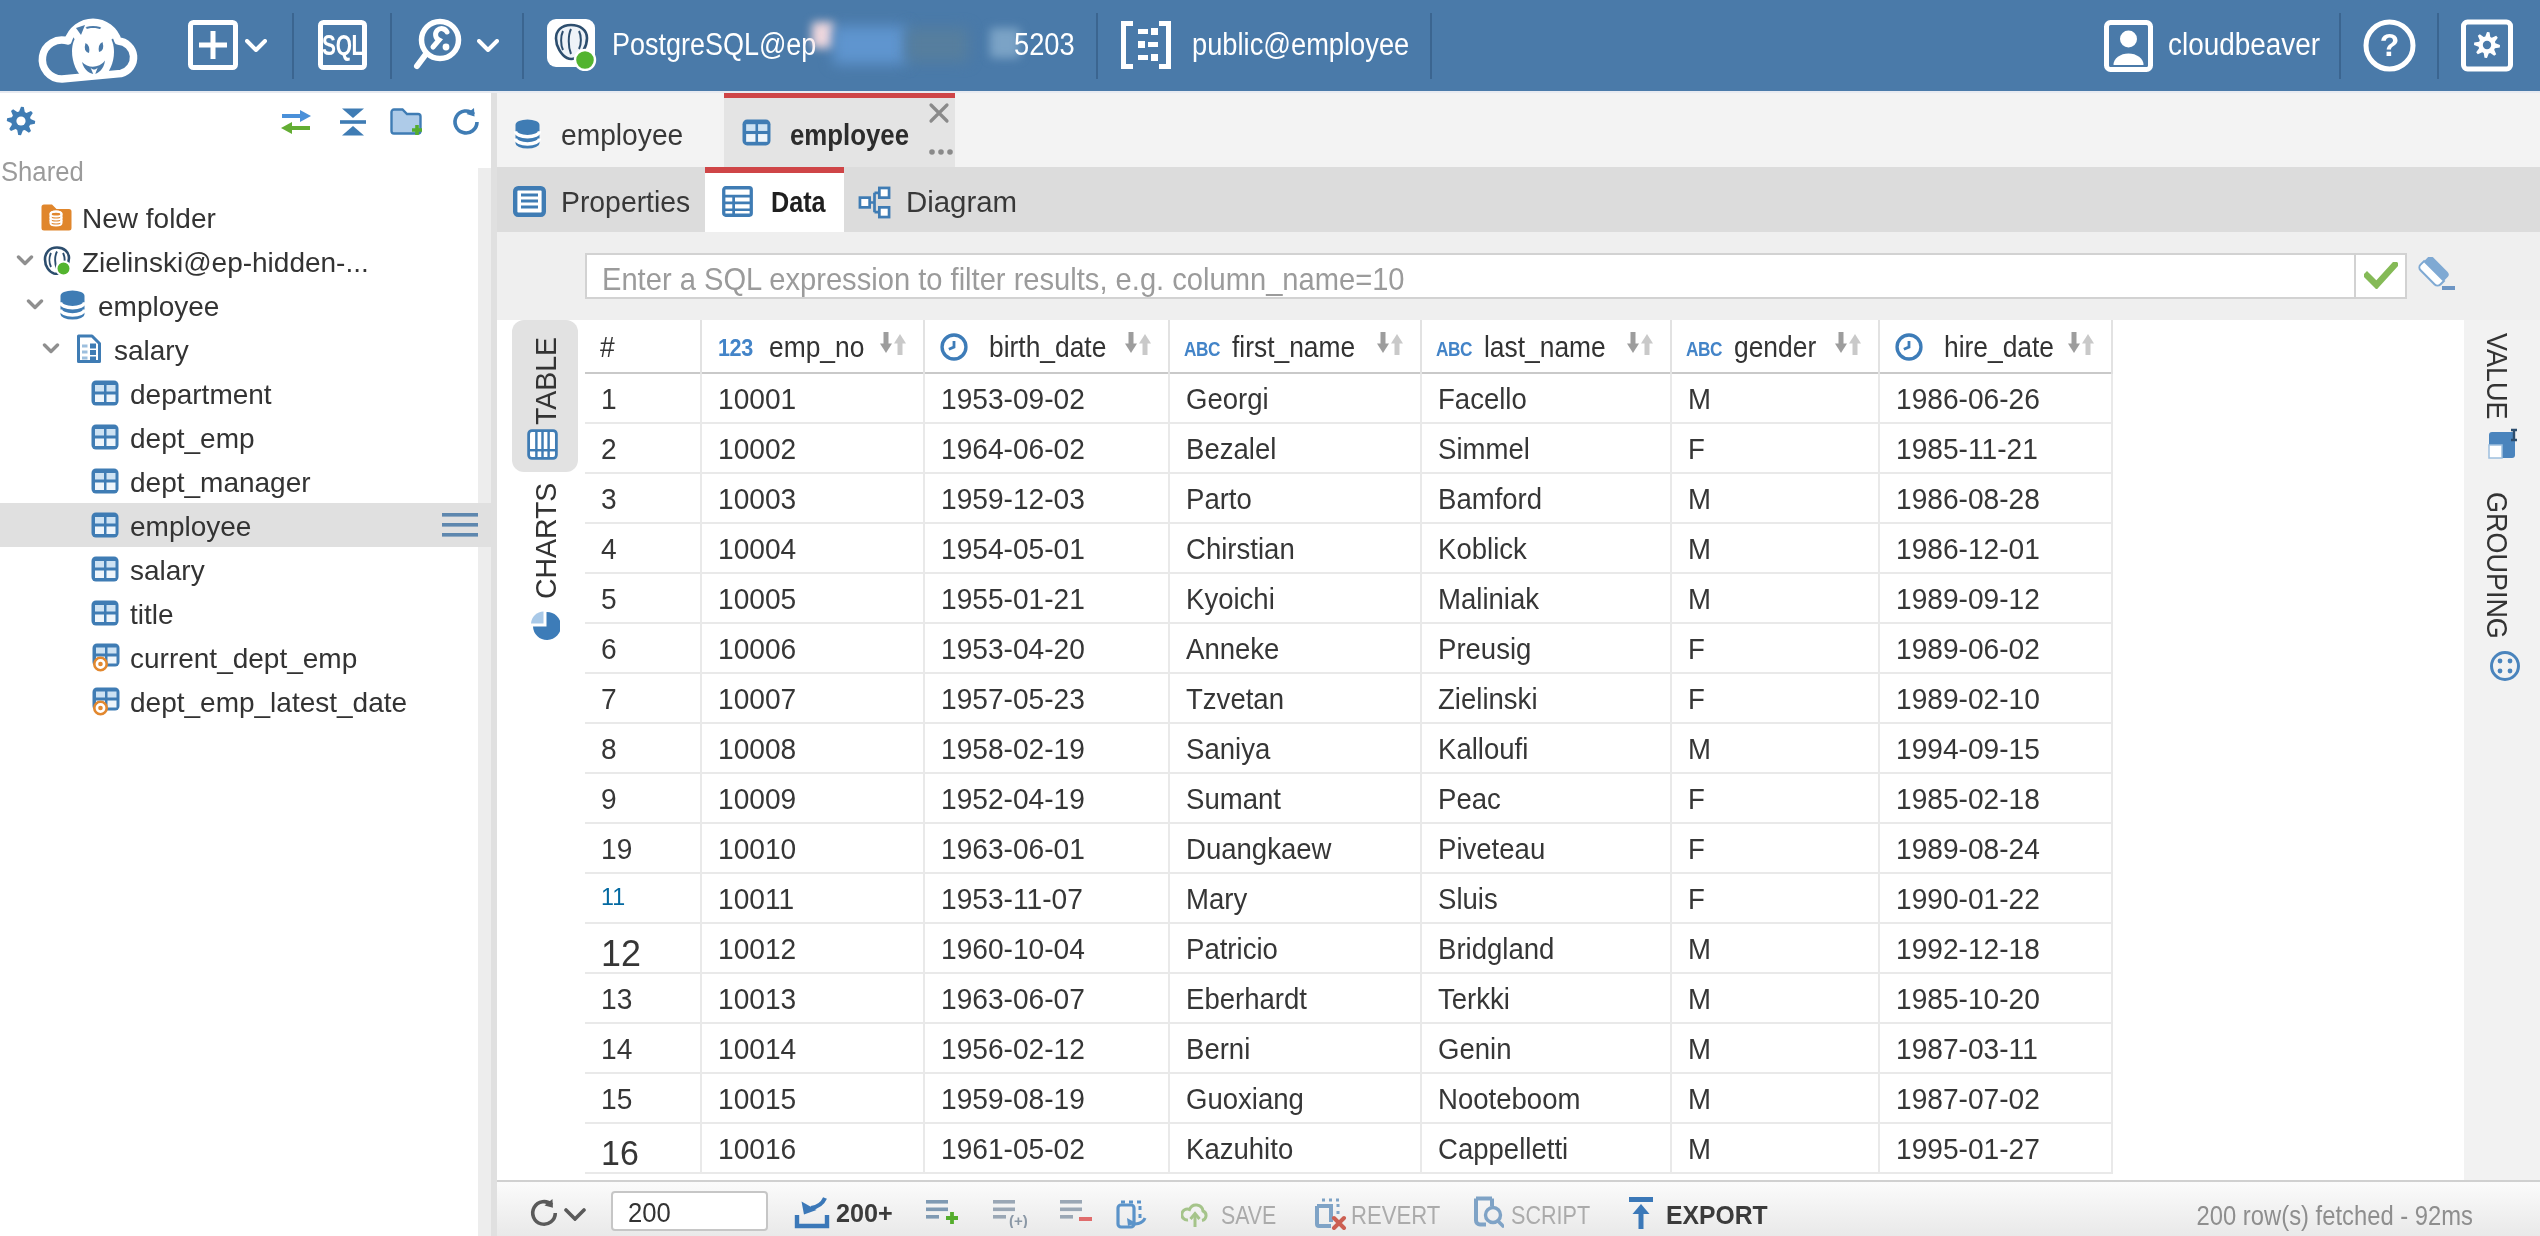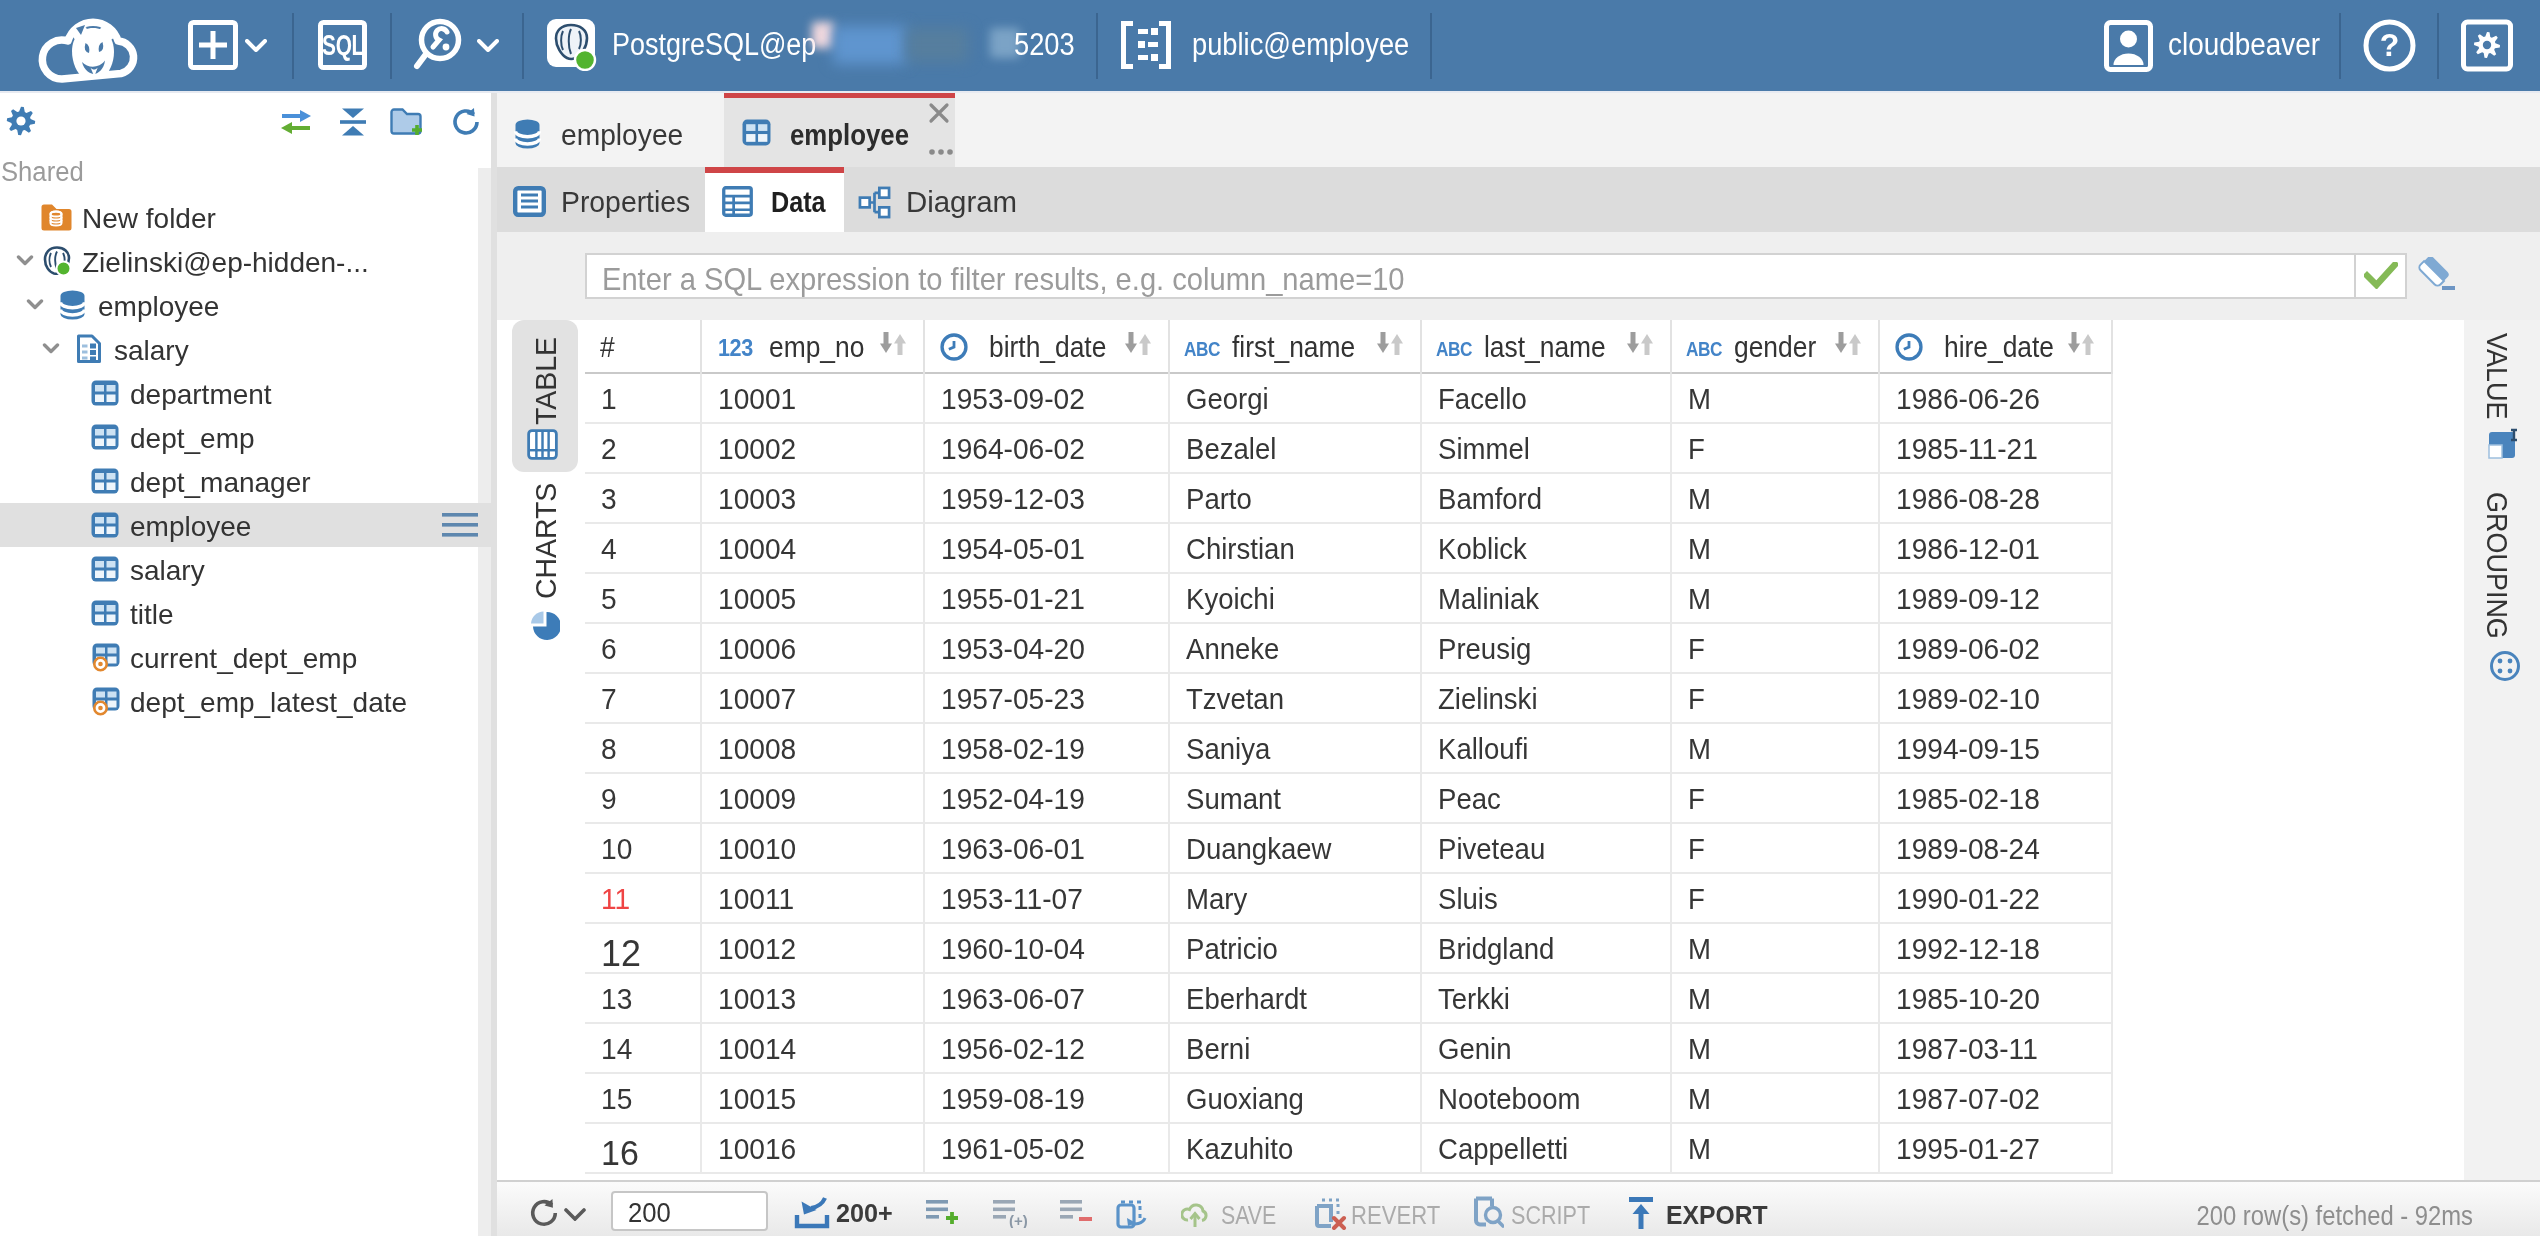--- a/index.html
+++ b/index.html
@@ -468,29 +468,29 @@
     <div class="abs" style="left:1896px;top:733px;font-size:29px;color:#363636;font-weight:normal;white-space:nowrap;letter-spacing:0px;transform:scaleX(0.97);transform-origin:0 0">1994-09-15</div>
     <div class="abs" style="left:585px;top:774px;width:1528px;height:50px;border-bottom:2px solid #e9e9e9"></div>
     <div class="abs" style="left:601px;top:783px;font-size:29px;color:#363636;font-weight:normal;white-space:nowrap;letter-spacing:0px;transform:scaleX(0.97);transform-origin:0 0">9</div>
     <div class="abs" style="left:718px;top:783px;font-size:29px;color:#363636;font-weight:normal;white-space:nowrap;letter-spacing:0px;transform:scaleX(0.97);transform-origin:0 0">10009</div>
     <div class="abs" style="left:941px;top:783px;font-size:29px;color:#363636;font-weight:normal;white-space:nowrap;letter-spacing:0px;transform:scaleX(0.97);transform-origin:0 0">1952-04-19</div>
     <div class="abs" style="left:1186px;top:783px;font-size:29px;color:#363636;font-weight:normal;white-space:nowrap;letter-spacing:0px;transform:scaleX(0.95);transform-origin:0 0">Sumant</div>
     <div class="abs" style="left:1438px;top:783px;font-size:29px;color:#363636;font-weight:normal;white-space:nowrap;letter-spacing:0px;transform:scaleX(0.95);transform-origin:0 0">Peac</div>
     <div class="abs" style="left:1688px;top:783px;font-size:29px;color:#363636;font-weight:normal;white-space:nowrap;letter-spacing:0px;transform:scaleX(0.95);transform-origin:0 0">F</div>
     <div class="abs" style="left:1896px;top:783px;font-size:29px;color:#363636;font-weight:normal;white-space:nowrap;letter-spacing:0px;transform:scaleX(0.97);transform-origin:0 0">1985-02-18</div>
     <div class="abs" style="left:585px;top:824px;width:1528px;height:50px;border-bottom:2px solid #e9e9e9"></div>
-    <div class="abs" style="left:601px;top:833px;font-size:29px;color:#363636;font-weight:normal;white-space:nowrap;letter-spacing:0px;transform:scaleX(0.97);transform-origin:0 0">10</div>
+    <div class="abs" style="left:601px;top:833px;font-size:29px;color:#363636;font-weight:normal;white-space:nowrap;letter-spacing:0px;transform:scaleX(0.97);transform-origin:0 0">19</div>
     <div class="abs" style="left:718px;top:833px;font-size:29px;color:#363636;font-weight:normal;white-space:nowrap;letter-spacing:0px;transform:scaleX(0.97);transform-origin:0 0">10010</div>
     <div class="abs" style="left:941px;top:833px;font-size:29px;color:#363636;font-weight:normal;white-space:nowrap;letter-spacing:0px;transform:scaleX(0.97);transform-origin:0 0">1963-06-01</div>
     <div class="abs" style="left:1186px;top:833px;font-size:29px;color:#363636;font-weight:normal;white-space:nowrap;letter-spacing:0px;transform:scaleX(0.95);transform-origin:0 0">Duangkaew</div>
     <div class="abs" style="left:1438px;top:833px;font-size:29px;color:#363636;font-weight:normal;white-space:nowrap;letter-spacing:0px;transform:scaleX(0.95);transform-origin:0 0">Piveteau</div>
     <div class="abs" style="left:1688px;top:833px;font-size:29px;color:#363636;font-weight:normal;white-space:nowrap;letter-spacing:0px;transform:scaleX(0.95);transform-origin:0 0">F</div>
     <div class="abs" style="left:1896px;top:833px;font-size:29px;color:#363636;font-weight:normal;white-space:nowrap;letter-spacing:0px;transform:scaleX(0.97);transform-origin:0 0">1989-08-24</div>
     <div class="abs" style="left:585px;top:874px;width:1528px;height:50px;border-bottom:2px solid #e9e9e9"></div>
-    <div class="abs" style="left:601px;top:883px;font-size:29px;color:#ef4444;font-weight:normal;white-space:nowrap;letter-spacing:0px;transform:scaleX(0.97);transform-origin:0 0">11</div>
+    <div class="abs" style="left:601px;top:883px;font-size:24px;color:#0369a1;font-weight:normal;white-space:nowrap;letter-spacing:0px;transform:scaleX(0.97);transform-origin:0 0">11</div>
     <div class="abs" style="left:718px;top:883px;font-size:29px;color:#363636;font-weight:normal;white-space:nowrap;letter-spacing:0px;transform:scaleX(0.97);transform-origin:0 0">10011</div>
     <div class="abs" style="left:941px;top:883px;font-size:29px;color:#363636;font-weight:normal;white-space:nowrap;letter-spacing:0px;transform:scaleX(0.97);transform-origin:0 0">1953-11-07</div>
     <div class="abs" style="left:1186px;top:883px;font-size:29px;color:#363636;font-weight:normal;white-space:nowrap;letter-spacing:0px;transform:scaleX(0.95);transform-origin:0 0">Mary</div>
     <div class="abs" style="left:1438px;top:883px;font-size:29px;color:#363636;font-weight:normal;white-space:nowrap;letter-spacing:0px;transform:scaleX(0.95);transform-origin:0 0">Sluis</div>
     <div class="abs" style="left:1688px;top:883px;font-size:29px;color:#363636;font-weight:normal;white-space:nowrap;letter-spacing:0px;transform:scaleX(0.95);transform-origin:0 0">F</div>
     <div class="abs" style="left:1896px;top:883px;font-size:29px;color:#363636;font-weight:normal;white-space:nowrap;letter-spacing:0px;transform:scaleX(0.97);transform-origin:0 0">1990-01-22</div>
     <div class="abs" style="left:585px;top:924px;width:1528px;height:50px;border-bottom:2px solid #e9e9e9"></div>
     <div class="abs" style="left:601px;top:933px;font-size:37px;color:#363636;font-weight:normal;white-space:nowrap;letter-spacing:0px;transform:scaleX(0.97);transform-origin:0 0">12</div>
     <div class="abs" style="left:718px;top:933px;font-size:29px;color:#363636;font-weight:normal;white-space:nowrap;letter-spacing:0px;transform:scaleX(0.97);transform-origin:0 0">10012</div>
     <div class="abs" style="left:941px;top:933px;font-size:29px;color:#363636;font-weight:normal;white-space:nowrap;letter-spacing:0px;transform:scaleX(0.97);transform-origin:0 0">1960-10-04</div>

